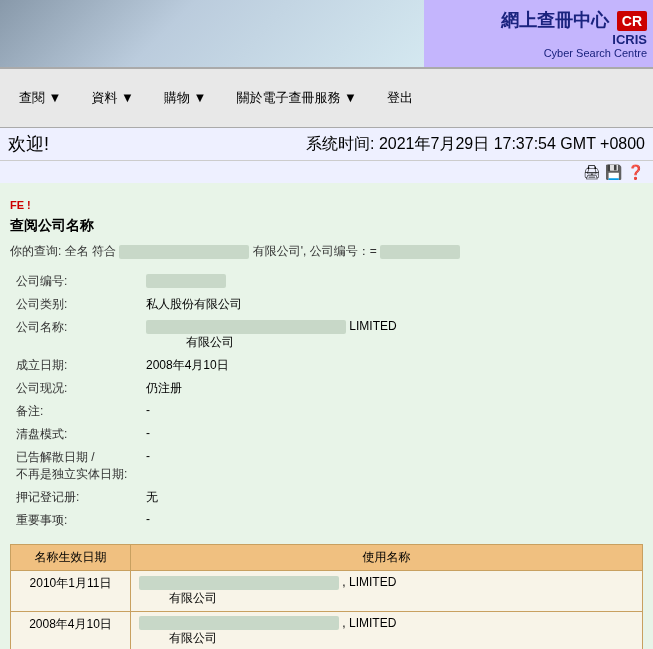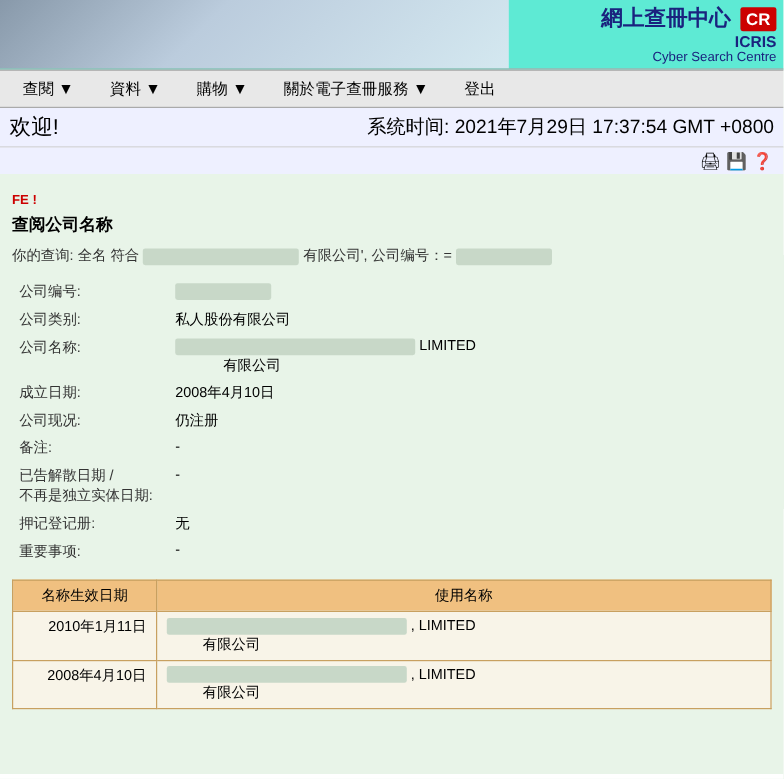--- a/index.html
+++ b/index.html
@@ -5,27 +5,27 @@
     * { margin: 0; padding: 0; box-sizing: border-box; }
     body {
       font-family: Arial, "Microsoft YaHei", SimSun, sans-serif;
       font-size: 13px;
       background: #ffffff;
       width: 653px;
     }
 
     
     .header {
-      background: #5eead4;
+      background: #c4b5fd;
       display: flex;
       justify-content: flex-end;
       align-items: center;
       padding: 4px 6px;
       border-bottom: 1px solid #aaa;
-      height: 58px;
+      height: 68px;
       position: relative;
       overflow: hidden;
     }
     .header-bg {
       position: absolute;
       left: 0; top: 0; bottom: 0;
       width: 65%;
       background: linear-gradient(135deg, #8899aa 0%, #bbccdd 40%, #d4e8f0 100%);
     }
     .header-logo {
@@ -43,21 +43,21 @@
       margin-left: 4px;
       border-radius: 2px;
     }
 
     
     .navbar {
       background: #e8e8e8;
       border-bottom: 1px solid #aaa;
       border-top: 1px solid #aaa;
       display: flex;
-      padding: 2px 4px;
+      padding: 16px 4px;
     }
     .nav-item {
       padding: 3px 14px;
       color: #000;
       cursor: pointer;
       border: 1px solid transparent;
       font-size: 13px;
     }
 
     
@@ -168,21 +168,21 @@
     }
     .records-table td {
       border: 1px solid #c8a060;
       padding: 4px 8px;
       font-size: 12px;
       vertical-align: top;
       background: #f8f4e8;
     }
     .records-table td.date-col {
       width: 120px;
-      text-align: right;
+      text-align: center;
     }
     .records-table td.name-col {
       text-align: left;
     }
 
     .fe-notice {
       font-size: 11px;
       color: #cc0000;
       font-weight: bold;
       margin-bottom: 4px;
@@ -262,20 +262,24 @@
     <tr>
       <td class="label-col">成立日期:</td>
       <td class="value-col">2008年4月10日</td>
     </tr>
     <tr>
       <td class="label-col">公司现况:</td>
       <td class="value-col">仍注册</td>
     </tr>
     <tr>
       <td class="label-col">备注:</td>
+      <td class="value-col">-</td>
+    </tr>
+    <tr>
+      <td class="label-col">清盘模式:</td>
       <td class="value-col">-</td>
     </tr>
     <tr>
       <td class="label-col" style="white-space:pre-line;">已告解散日期 /
 不再是独立实体日期:</td>
       <td class="value-col">-</td>
     </tr>
     <tr>
       <td class="label-col">押记登记册:</td>
       <td class="value-col">无</td>

